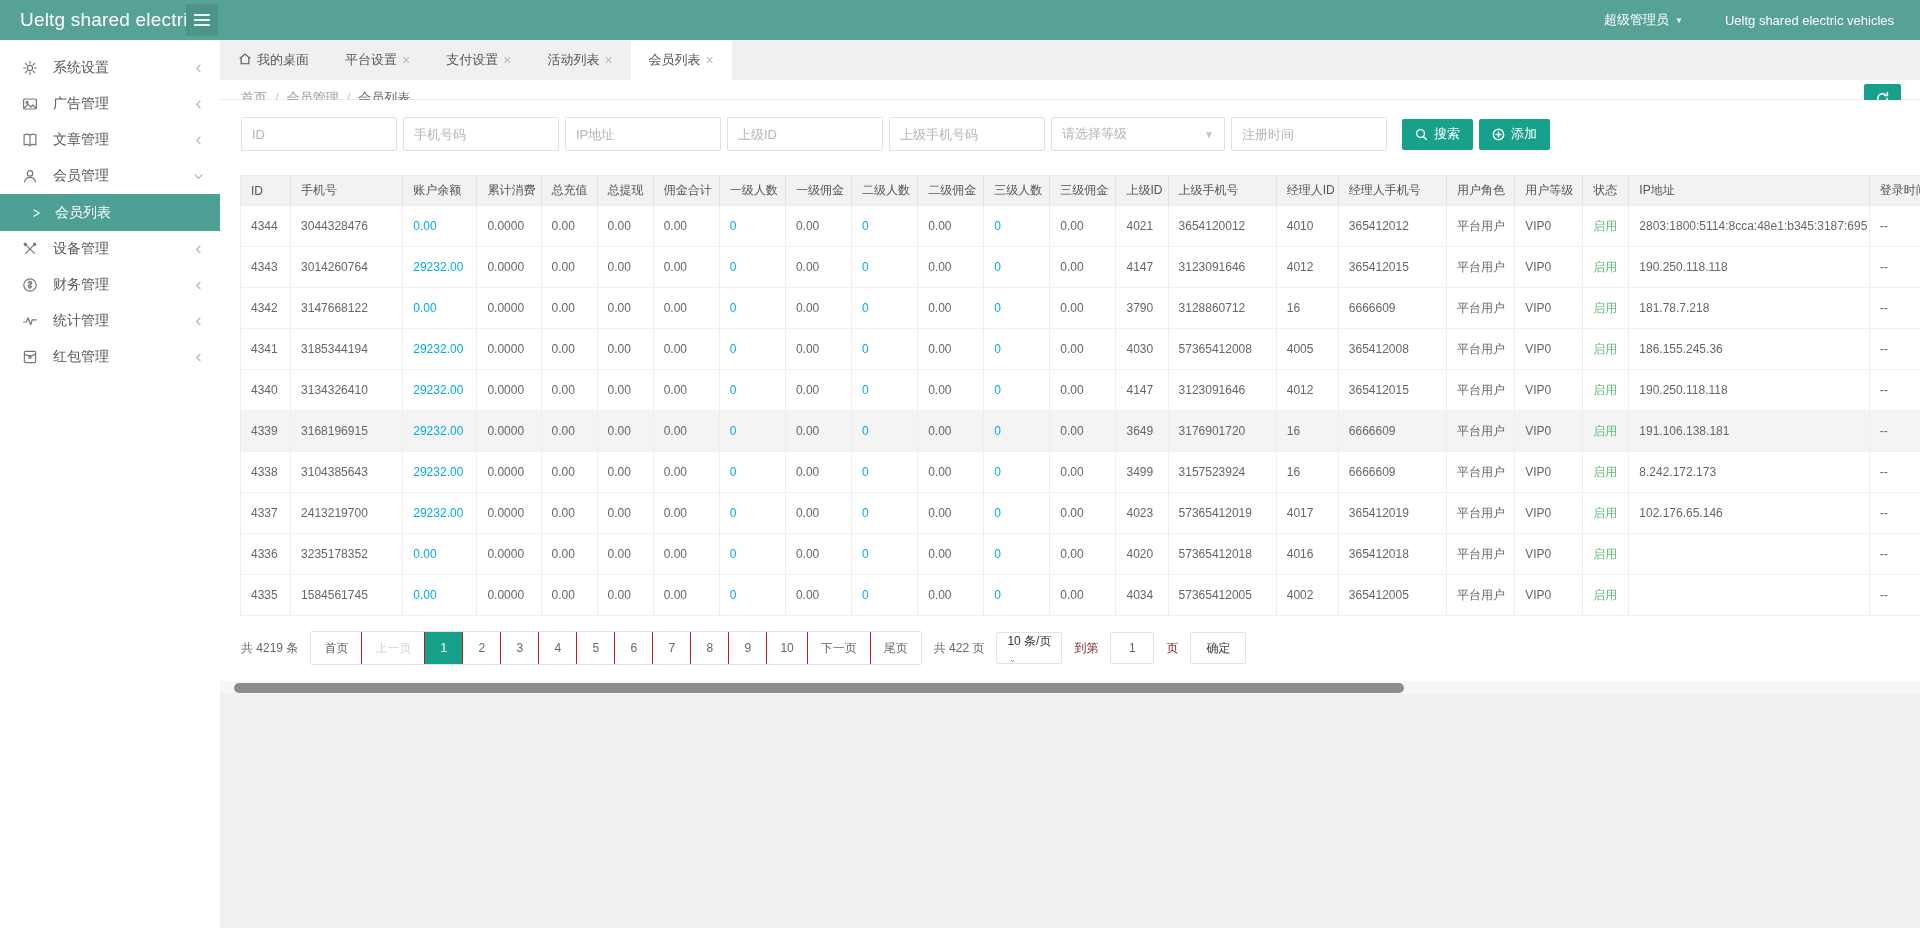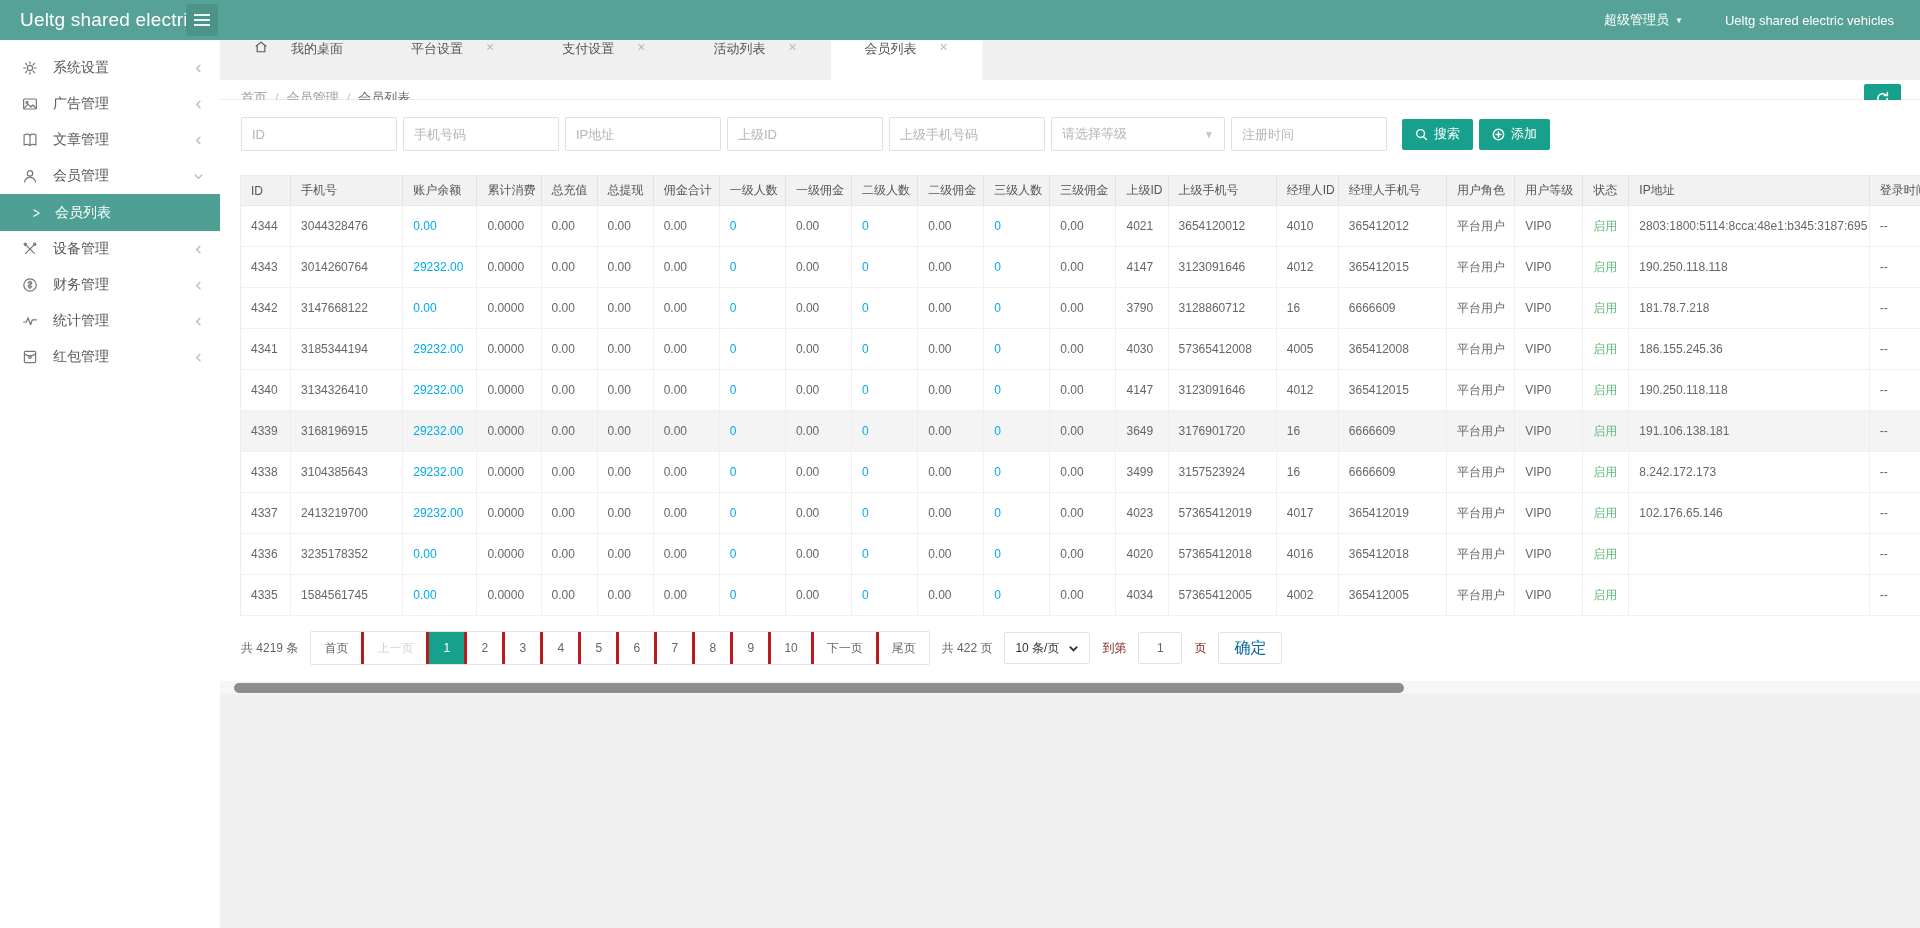--- a/index.html
+++ b/index.html
@@ -28,21 +28,21 @@
   .side-item .s-icon { width:18px; margin-right:13px; display:inline-flex; color:#777; }
   .side-item .s-icon svg { width:16px; height:16px; stroke:#777; fill:none; stroke-width:1.2; stroke-linecap:round; stroke-linejoin:round; }
   .side-item .s-chev { margin-left:auto; display:inline-flex; }
   .side-item .s-chev svg { width:11px; height:11px; stroke:#b9b9b9; fill:none; stroke-width:1.4; stroke-linecap:round; }
   .sub-item { height:37px; display:flex; align-items:center; padding-left:33px; font-size:14px; color:#595959; cursor:pointer; }
   .sub-item.active { background:#4ea094; color:#fff; }
   .sub-item .arrow { font-size:12px; margin-right:15px; transform:scaleY(1.2); }
   
   .main { position:absolute; left:220px; top:40px; right:0; bottom:0; }
   .tabbar { height:40px; background:#f0f0f0; display:flex; align-items:stretch; font-size:13px; color:#555; }
-  .tab { display:flex; align-items:flex-start; gap:23px; padding:0 34px; cursor:pointer; white-space:nowrap; }
+  .tab { display:flex; align-items:center; gap:5px; padding:0 18px; cursor:pointer; white-space:nowrap; }
   .tab.active { background:#fff; }
   .tab .home-ic svg { width:14px; height:14px; stroke:#555; fill:none; stroke-width:1.3; stroke-linejoin:round; }
   .tab .close { color:#b9b9b9; font-size:14px; line-height:1; }
   .crumbbar { height:20px; background:#fff; border-bottom:1px solid #ececec; position:relative; }
   .crumb { line-height:36px; padding-left:21px; font-size:13px; color:#999; }
   .crumb .sep { margin:0 8px; color:#c9c9c9; }
   .crumb .last { color:#666; }
   .refresh-btn { position:absolute; right:19px; top:4px; width:37px; height:29px; background:var(--accent); border:none;
     border-radius:2px; display:flex; align-items:center; justify-content:center; cursor:pointer; }
   .refresh-btn svg { width:15px; height:15px; stroke:#fff; fill:none; stroke-width:1.6; stroke-linecap:round; }
@@ -67,31 +67,31 @@
   th:first-child, td:first-child { border-left:1px solid #ececec; }
   td { height:41px; padding:0 10px; border-bottom:1px solid #f0f0f0; border-right:1px solid #efefef; background:#fff;
     white-space:nowrap; overflow:hidden; }
   tr.highlight td { background:#f4f4f4; }
   td.link { color:var(--link); cursor:pointer; }
   td.status { color:var(--green); }
   
   .pager { display:flex; align-items:center; margin:15px 0 0 21px; font-size:12px; color:#666; gap:12px; }
   .pgroup { display:flex; border:1px solid #e2e2e2; border-radius:2px; overflow:hidden; }
   .pcell { min-width:38px; height:32px; line-height:32px; text-align:center; padding:0 13px; background:#fff; color:#666;
-    border-left:3px solid #b91c1c; cursor:pointer; white-space:nowrap; }
+    border-left:1px solid #b91c1c; cursor:pointer; white-space:nowrap; }
   .pcell:first-child { border-left:none; }
   .pcell.disabled { color:#d2d2d2; cursor:default; }
   .pcell.active { background:var(--accent); color:#fff; cursor:default; }
   .per-select { height:32px; border:1px solid #e2e2e2; border-radius:2px; background:#fff; padding:0 10px; display:flex;
-    align-items:center; gap:9px; color:#333; cursor:pointer; }
+    gap:9px; color:#333; cursor:pointer;flex-direction:column; }
   .per-select svg { width:11px; height:11px; stroke:#333; fill:none; stroke-width:2; stroke-linecap:round; }
   .goto-txt { color:#7f1d1d; }
   .goto-input { width:44px; height:32px; border:1px solid #e2e2e2; border-radius:2px; text-align:center; font-size:12px; color:#666;
     outline:none; font-family:inherit; }
-  .confirm-btn { height:32px; border:1px solid #e2e2e2; border-radius:2px; background:#fff; color:#0369a1; font-size:16px;
+  .confirm-btn { height:32px; border:1px solid #e2e2e2; border-radius:2px; background:#fff; color:#404040; font-size:12px;
     padding:0 15px; cursor:pointer; font-family:inherit; }
   
   .hscroll { position:absolute; left:0; right:0; bottom:0; height:13px; background:#f6f6f6; }
   .hscroll .thumb { position:absolute; left:14px; top:1.5px; width:1170px; height:10px; background:#8d8d8d; border-radius:5px; cursor:grab; }
 </style>
 </head>
 <body>
 
 <header class="hdr">
   <div class="brand">Ueltg shared electric</div>

